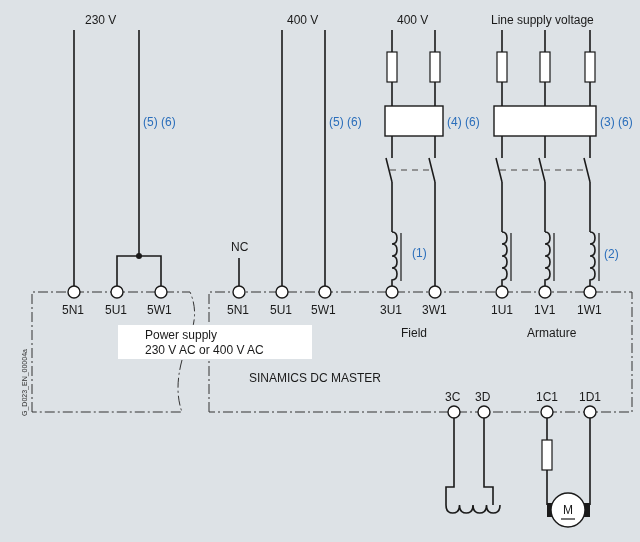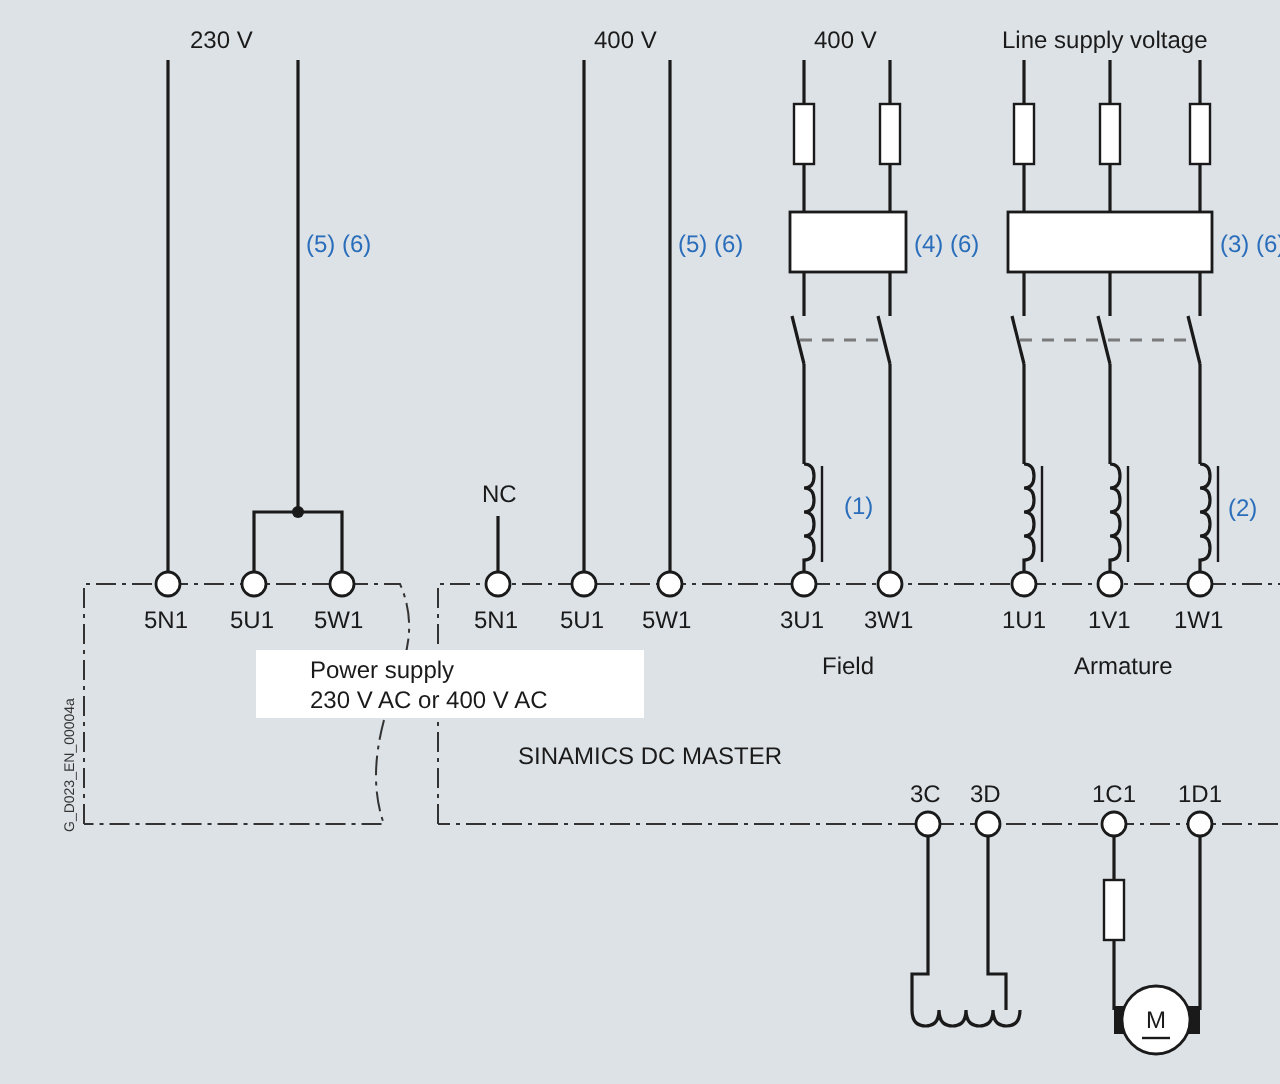--- a/index.html
+++ b/index.html
@@ -1,17 +1,17 @@
 <!DOCTYPE html>
 <html><head>
 <meta charset="utf-8">
 <style>
   html, body { margin: 0; padding: 0; }
   body { width: 640px; height: 542px; background: #dde2e6; overflow: hidden; }
-  #diagram { position: absolute; left: 18px; top: 0; width: 512px; height: 542px; }
+  #diagram { position: absolute; left: 8px; top: 0; width: 512px; height: 542px; }
   svg text { font-family: "Liberation Sans", sans-serif; font-size: 12px; fill: #1a1a1a; }
   svg text.ref { fill: #2a6ebb; }
   svg text.code { font-size: 7px; fill: #333; }
   .wire { stroke: #1a1a1a; stroke-width: 1.6; fill: none; }
   .frame { stroke: #333; stroke-width: 1; fill: none; stroke-dasharray: 10 3 2 3; }
   .mech { stroke: #7a7a7a; stroke-width: 1.6; fill: none; stroke-dasharray: 6 5; }
   .term { fill: #ffffff; stroke: #1a1a1a; stroke-width: 1.4; }
   .box { fill: #ffffff; stroke: #1a1a1a; stroke-width: 1.4; }
   .fuse { fill: #ffffff; stroke: #1a1a1a; stroke-width: 1.2; }
 </style>

